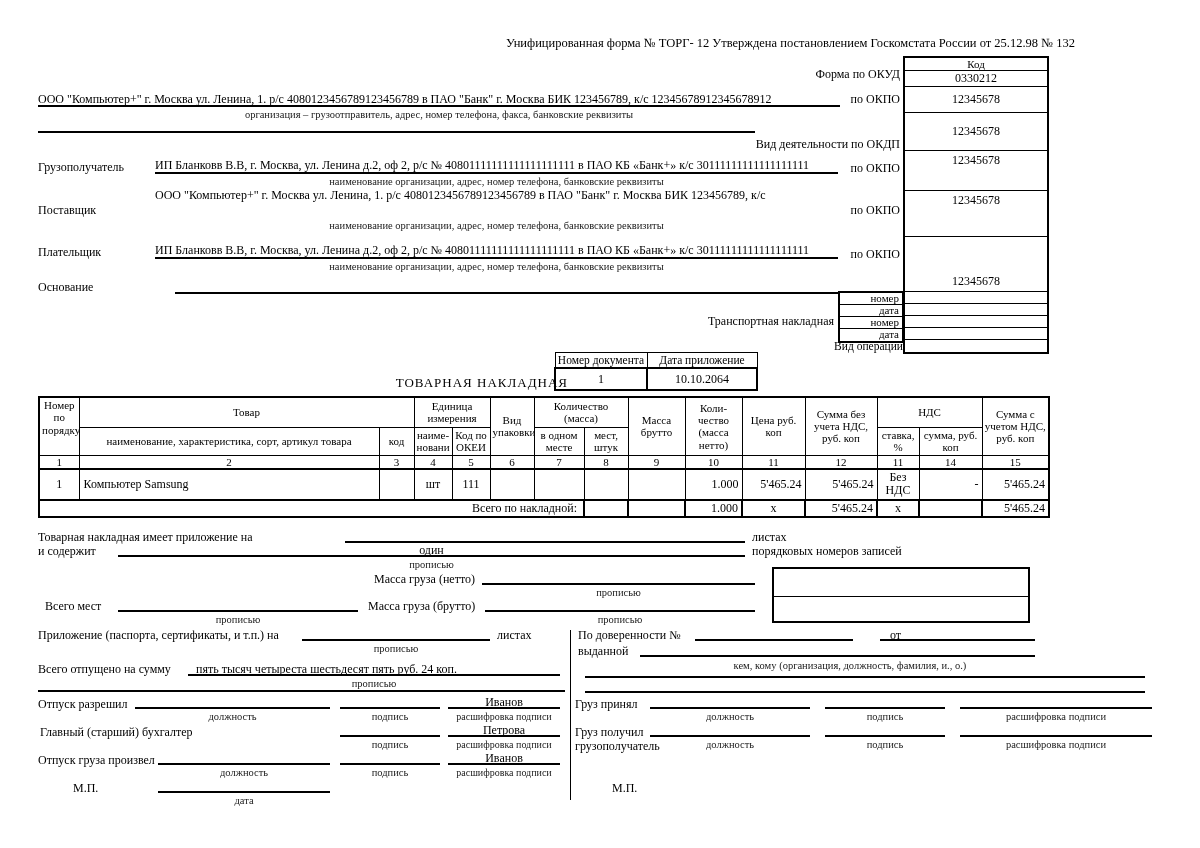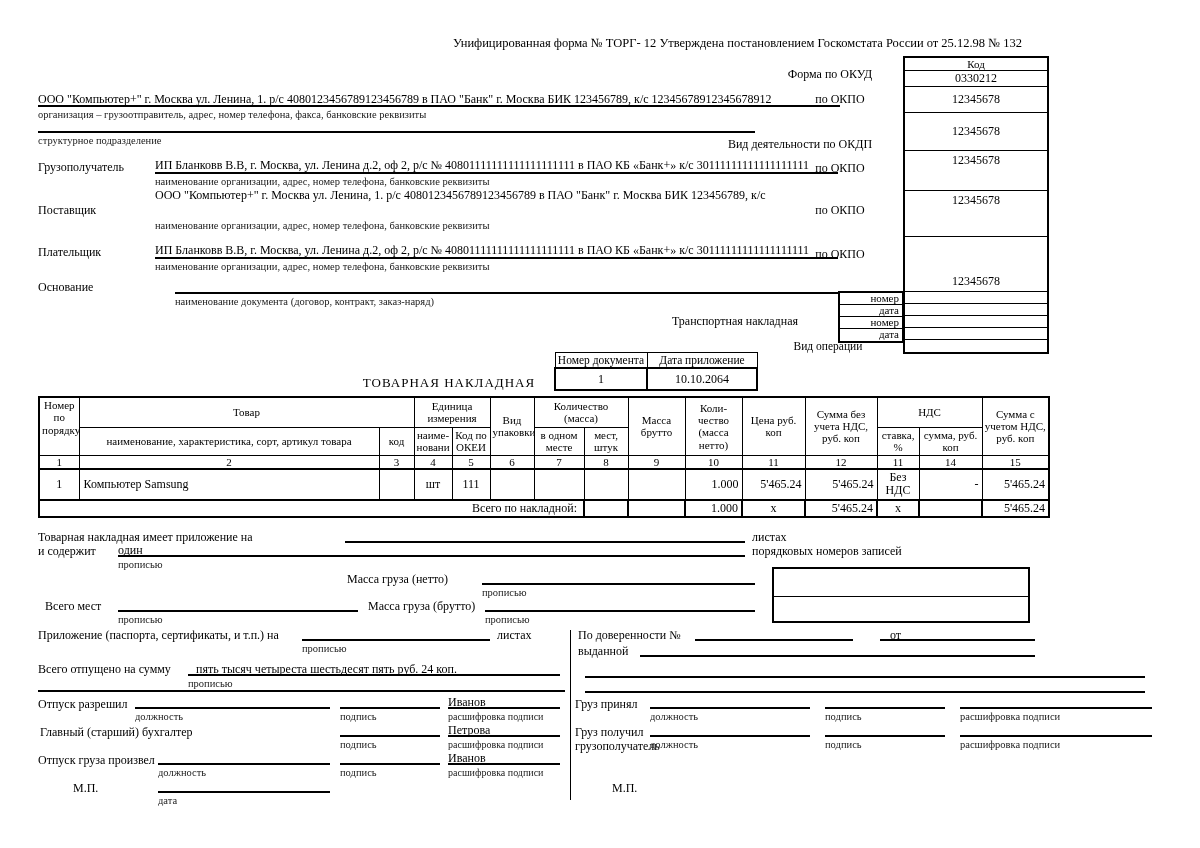--- a/index.html
+++ b/index.html
@@ -1,20 +1,20 @@
 <!DOCTYPE html>
 <html><head>
 <meta charset="utf-8">
 <style>
   html,body{margin:0;padding:0;background:#fff}
   #page{position:relative;width:1200px;height:848px;background:#fff;color:#000;
         font-family:"Liberation Serif",serif;font-size:12px;overflow:hidden}
   .abs{position:absolute}
-  .r{text-align:center}
-  .c{}
+  .r{text-align:right}
+  .c{text-align:center}
   .nw{white-space:nowrap}
   .cap{font-size:10.5px;color:#1a1a1a}
   .ul{border-bottom:2px solid #000}
   .hline{border-bottom:2px solid #000;height:0}
   
   #codecol{border:2px solid #000;box-sizing:border-box}
   #codecol .crow{box-sizing:border-box;border-bottom:1px solid #000;display:flex;justify-content:center;align-items:center;overflow:hidden}
   #codecol .crow:last-child{border-bottom:none}
   #codecol .top{align-items:flex-start}
   #codecol .bot{align-items:flex-end}
@@ -79,41 +79,39 @@
   </div>
   <div class="abs r nw" style="left:636px;top:314px;width:198px">Транспортная накладная</div>
   <div class="abs r nw" style="left:753px;top:340px;width:150px;font-size:11.5px">Вид операции</div>
 
   <div class="abs ul fld nw" style="left:38px;top:92px;width:802px;height:15px">
     <span>ООО "Компьютер+" г. Москва ул. Ленина, 1. р/с 4080123456789123456789 в ПАО "Банк" г. Москва БИК 123456789, к/с 12345678912345678912</span>
   </div>
   <div class="abs c cap" style="left:38px;top:109px;width:802px">организация – грузоотправитель, адрес, номер телефона, факса, банковские реквизиты</div>
 
   <div class="abs ul fld" style="left:38px;top:120px;width:717px;height:13px"></div>
-  <div class="abs c cap" style="left:38px;top:135px;width:717px">структурное подразделение</div>
 
   <div class="abs nw" style="left:38px;top:160px">Грузополучатель</div>
   <div class="abs ul fld nw" style="left:155px;top:158px;width:683px;height:16px">
     <span>ИП Бланковв В.В, г. Москва, ул. Ленина  д.2, оф 2,  р/с № 40801111111111111111111 в ПАО КБ «Банк+» к/с 30111111111111111111</span>
   </div>
   <div class="abs c cap" style="left:155px;top:176px;width:683px">наименование организации, адрес, номер телефона, банковские реквизиты</div>
 
   <div class="abs nw" style="left:38px;top:203px">Поставщик</div>
   <div class="abs nw" style="left:155px;top:188px;width:683px">ООО "Компьютер+" г. Москва ул. Ленина, 1. р/с 4080123456789123456789 в ПАО "Банк" г. Москва БИК 123456789, к/с</div>
   <div class="abs c cap" style="left:155px;top:220px;width:683px">наименование организации, адрес, номер телефона, банковские реквизиты</div>
 
   <div class="abs nw" style="left:38px;top:245px">Плательщик</div>
   <div class="abs ul fld nw" style="left:155px;top:243px;width:683px;height:16px">
     <span>ИП Бланковв В.В, г. Москва, ул. Ленина  д.2, оф 2,  р/с № 40801111111111111111111 в ПАО КБ «Банк+» к/с 30111111111111111111</span>
   </div>
   <div class="abs c cap" style="left:155px;top:261px;width:683px">наименование организации, адрес, номер телефона, банковские реквизиты</div>
 
   <div class="abs nw" style="left:38px;top:280px">Основание</div>
   <div class="abs ul fld" style="left:175px;top:280px;width:663px;height:14px"></div>
-  <div class="abs c cap" style="left:175px;top:296px;width:663px">наименование документа (договор, контракт, заказ-наряд)</div>
 
   <div class="abs r big nw" style="left:330px;top:375px;width:238px">ТОВАРНАЯ НАКЛАДНАЯ</div>
   <table id="doctbl" class="abs" style="left:554px;top:352px;width:202px">
     <colgroup>
         <col style="width:92px">
         <col style="width:110px">
       </colgroup>
     <tbody>
         <tr>
       <td>Номер документа</td>
@@ -247,20 +245,21 @@
   <div class="abs nw" style="left:497px;top:628px">листах</div>
   <div class="abs c cap" style="left:302px;top:643px;width:188px">прописью</div>
 
   <div class="abs" style="left:570px;top:630px;height:170px;border-left:1.5px solid #000"></div>
   <div class="abs nw" style="left:578px;top:628px">По доверенности №</div>
   <div class="abs ul fld" style="left:695px;top:628px;width:158px;height:13px"></div>
   <div class="abs nw" style="left:890px;top:628px">от</div>
   <div class="abs ul fld" style="left:880px;top:628px;width:155px;height:13px"></div>
   <div class="abs nw" style="left:578px;top:644px">выданной</div>
   <div class="abs ul fld" style="left:640px;top:644px;width:395px;height:13px"></div>
+  <div class="abs c cap" style="left:600px;top:660px;width:500px">кем, кому (организация, должность, фамилия, и., о.)</div>
   <div class="abs hline" style="left:585px;top:676px;width:560px"></div>
   <div class="abs hline" style="left:585px;top:691px;width:560px"></div>
 
   <div class="abs nw" style="left:38px;top:662px">Всего отпущено на сумму</div>
   <div class="abs ul fld nw" style="left:188px;top:662px;width:372px;height:14px;padding-left:8px">
     <span>пять тысяч четыреста шестьдесят пять руб. 24 коп.</span>
   </div>
   <div class="abs c cap" style="left:188px;top:678px;width:372px">прописью</div>
   <div class="abs hline" style="left:38px;top:690px;width:527px"></div>
 

